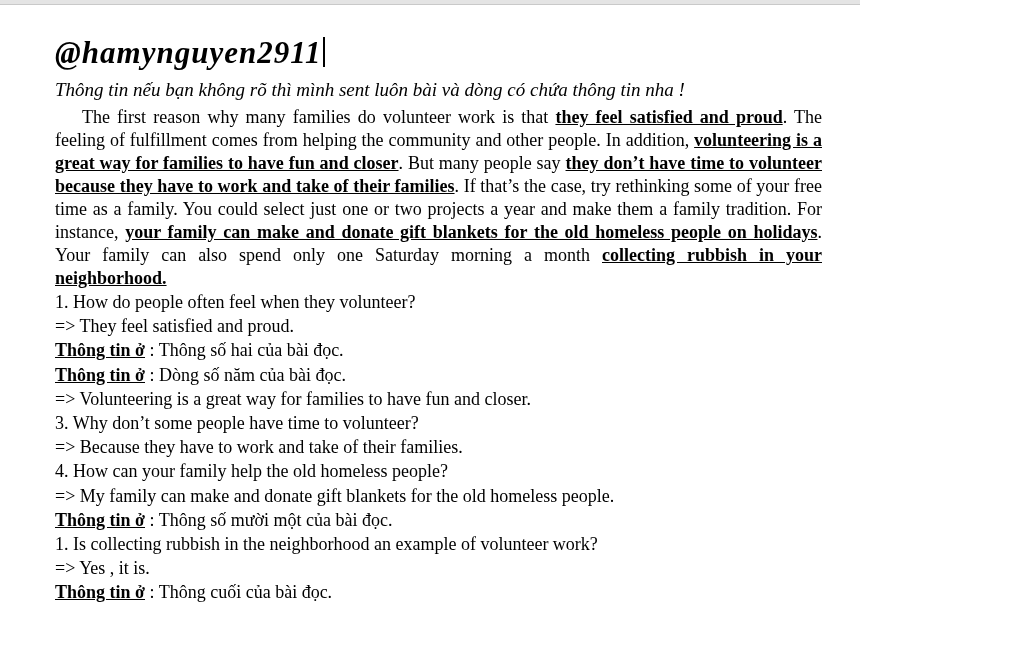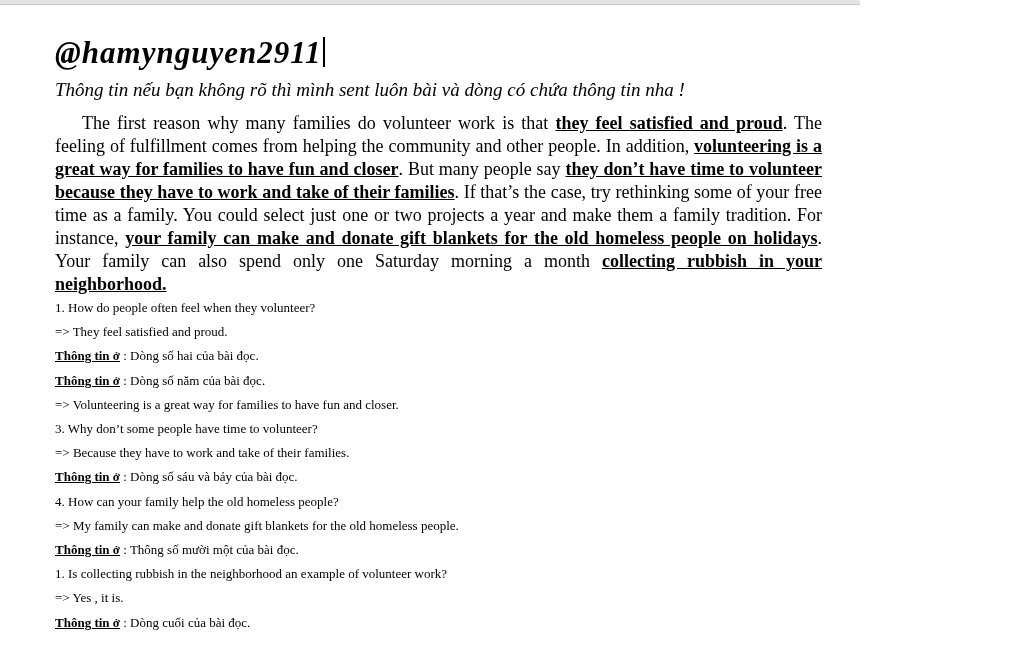--- a/index.html
+++ b/index.html
@@ -41,34 +41,34 @@
     width: 2px;
     height: 30px;
     background: #000;
     vertical-align: -4px;
     margin-left: 2px;
   }
   .note {
     font-style: italic;
     font-size: 19px;
     line-height: 25px;
-    margin-bottom: 10px;
+    margin-bottom: 4px;
   }
   .passage {
     font-size: 18px;
     line-height: 23px;
     text-align: justify;
     text-indent: 27px;
   }
   .passage .em {
     font-weight: bold;
     text-decoration: underline;
   }
   .qa-list {
-    font-size: 13px;
+    font-size: 18px;
     line-height: 24.2px;
   }
   .qa-line { white-space: nowrap; }
   .info-label {
     font-weight: bold;
     text-decoration: underline;
     text-align: right;
   }
 </style>
 </head>
@@ -76,27 +76,26 @@
 
 <div class="page">
   <div class="top-strip"></div>
   <div class="content">
     <h1 class="handle"><span>@hamynguyen2911</span><span class="caret"></span></h1>
     <p class="note">Thông tin nếu bạn không rõ thì mình sent luôn bài và dòng có chứa thông tin nha !</p>
     <p class="passage"><span>The first reason why many families do volunteer work is that </span><span class="em">they feel satisfied and proud</span><span>. The feeling of fulfillment comes from helping the community and other people. In addition, </span><span class="em">volunteering is a great way for families to have fun and closer</span><span>. But many people say </span><span class="em">they don’t have time to volunteer because they have to work and take of their families</span><span>. If that’s the case, try rethinking some of your free time as a family. You could select just one or two projects a year and make them a family tradition. For instance, </span><span class="em">your family can make and donate gift blankets for the old homeless people on holidays</span><span>. Your family can also spend only one Saturday morning a month </span><span class="em">collecting rubbish in your neighborhood.</span></p>
     <div class="qa-list">
         <div class="qa-line">1. How do people often feel when they volunteer?</div>
         <div class="qa-line">=&gt; They feel satisfied and proud.</div>
-        <div class="qa-line"><span class="info-label">Thông tin ở</span><span> : Dòng số hai của bài đọc.</span></div>
+        <div class="qa-line"><span class="info-label">Thông tin ở</span><span> : Thông số hai của bài đọc.</span></div>
         <div class="qa-line"><span class="info-label">Thông tin ở</span><span> : Dòng số năm của bài đọc.</span></div>
         <div class="qa-line">=&gt; Volunteering is a great way for families to have fun and closer.</div>
         <div class="qa-line">3. Why don’t some people have time to volunteer?</div>
         <div class="qa-line">=&gt; Because they have to work and take of their families.</div>
-        <div class="qa-line"><span class="info-label">Thông tin ở</span><span> : Dòng số sáu và bảy của bài đọc.</span></div>
         <div class="qa-line">4. How can your family help the old homeless people?</div>
         <div class="qa-line">=&gt; My family can make and donate gift blankets for the old homeless people.</div>
         <div class="qa-line"><span class="info-label">Thông tin ở</span><span> : Thông số mười một của bài đọc.</span></div>
         <div class="qa-line">1. Is collecting rubbish in the neighborhood an example of volunteer work?</div>
         <div class="qa-line">=&gt; Yes , it is.</div>
-        <div class="qa-line"><span class="info-label">Thông tin ở</span><span> : Dòng cuối của bài đọc.</span></div>
+        <div class="qa-line"><span class="info-label">Thông tin ở</span><span> : Thông cuối của bài đọc.</span></div>
       </div>
   </div>
 </div>
 
 </body></html>

